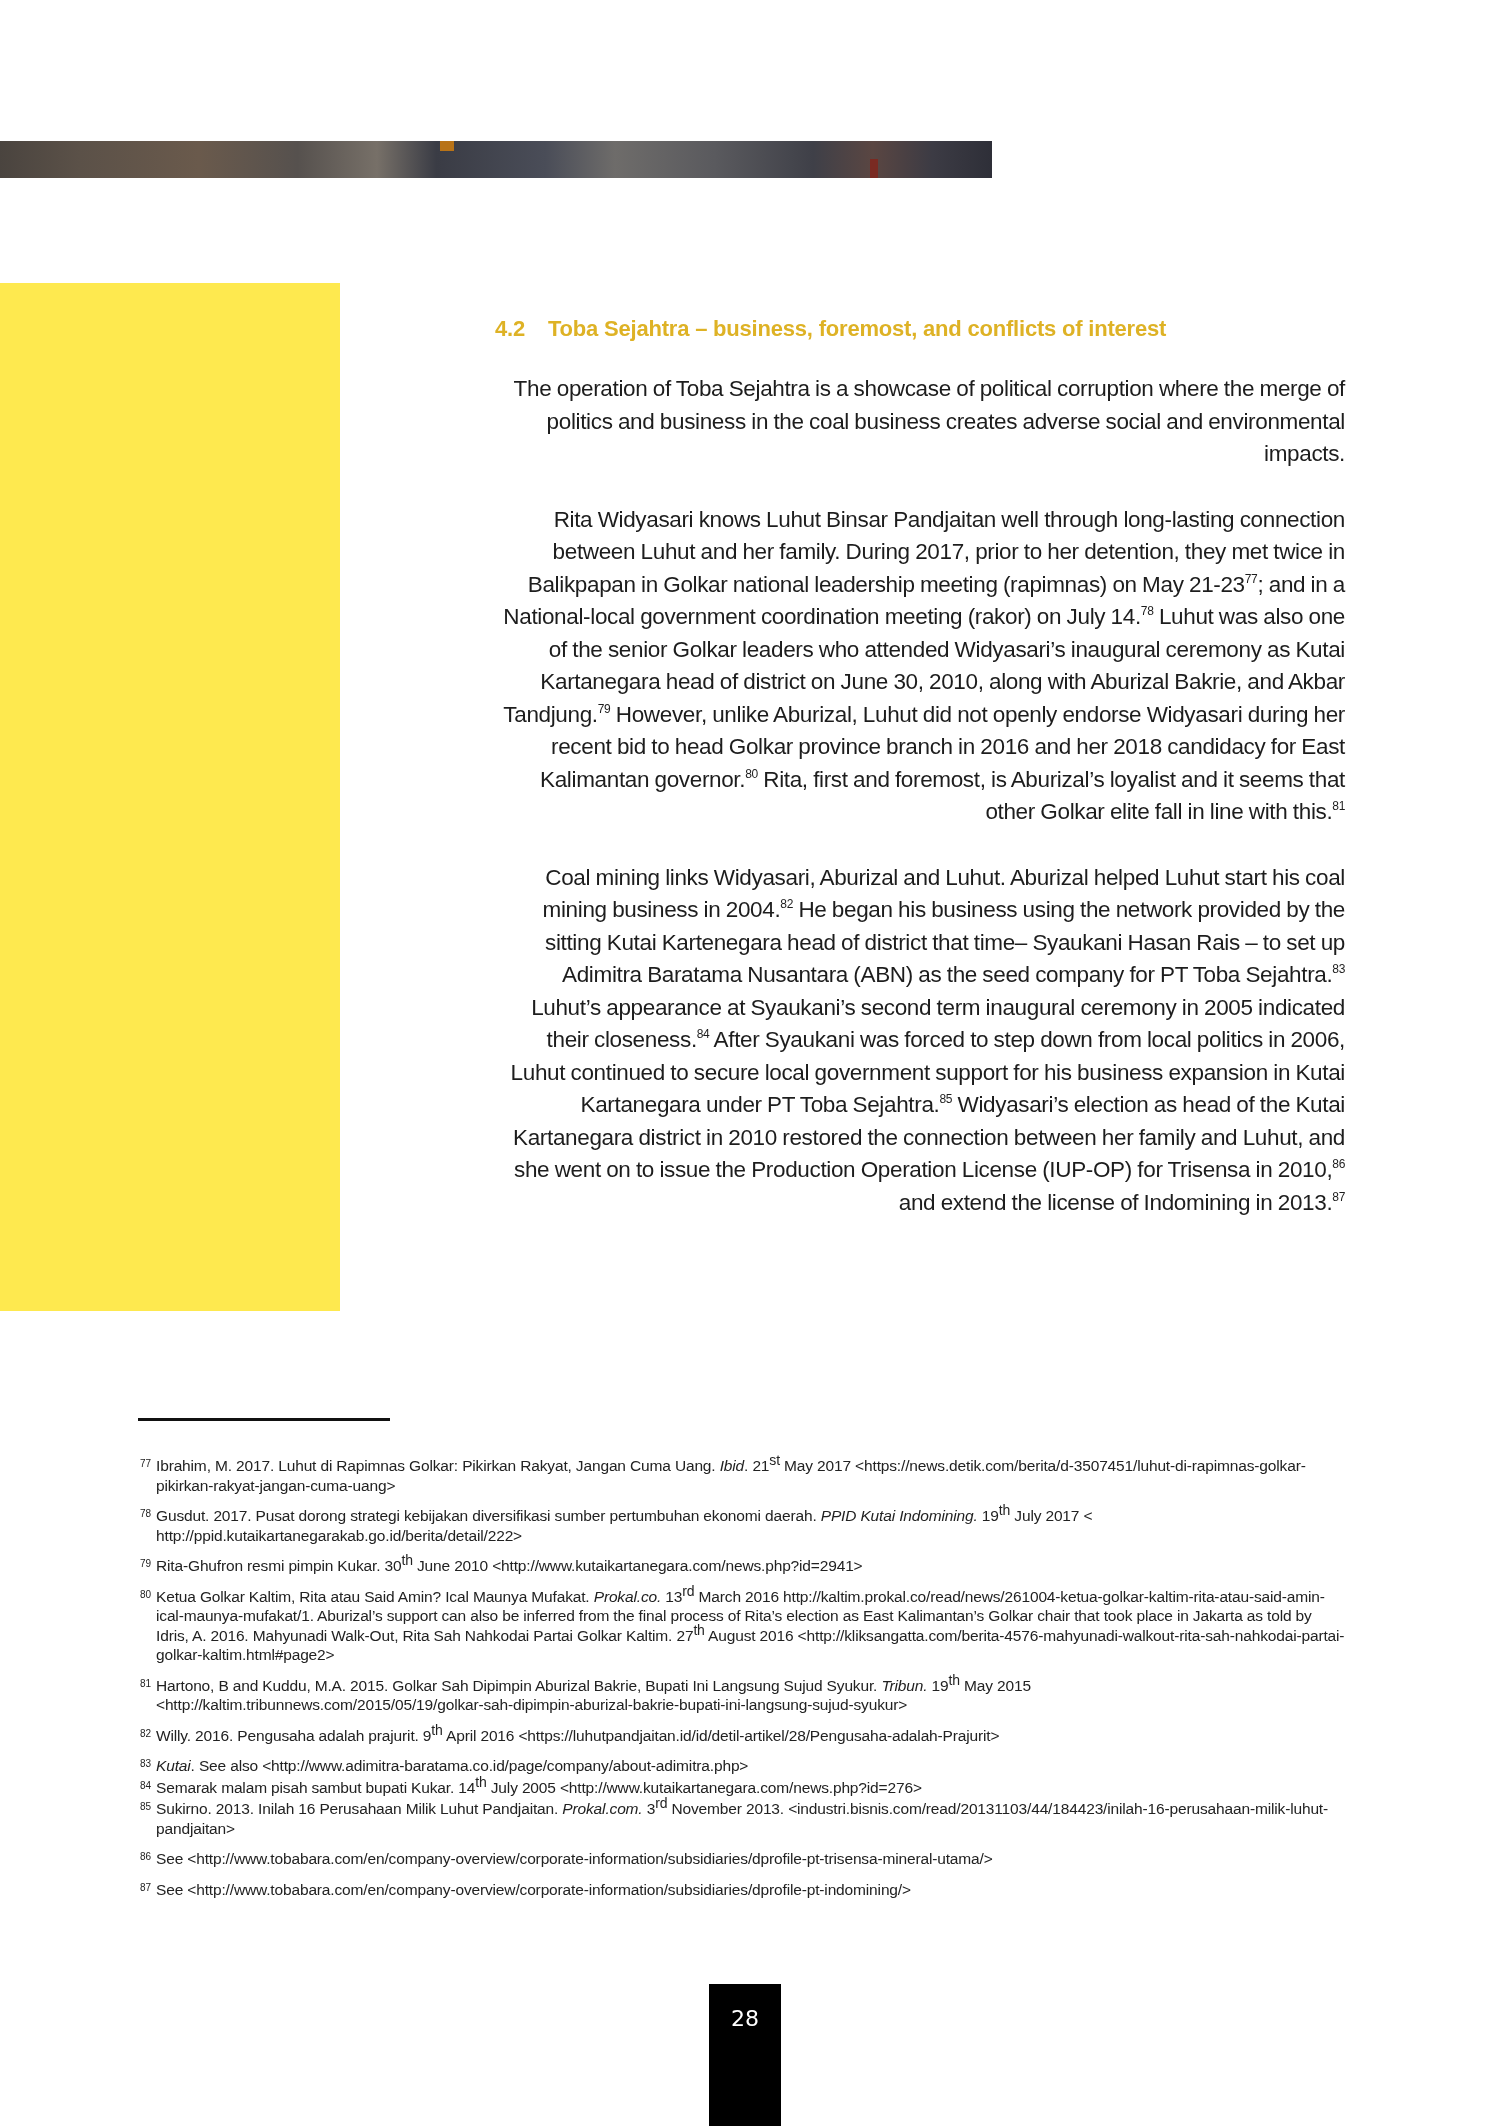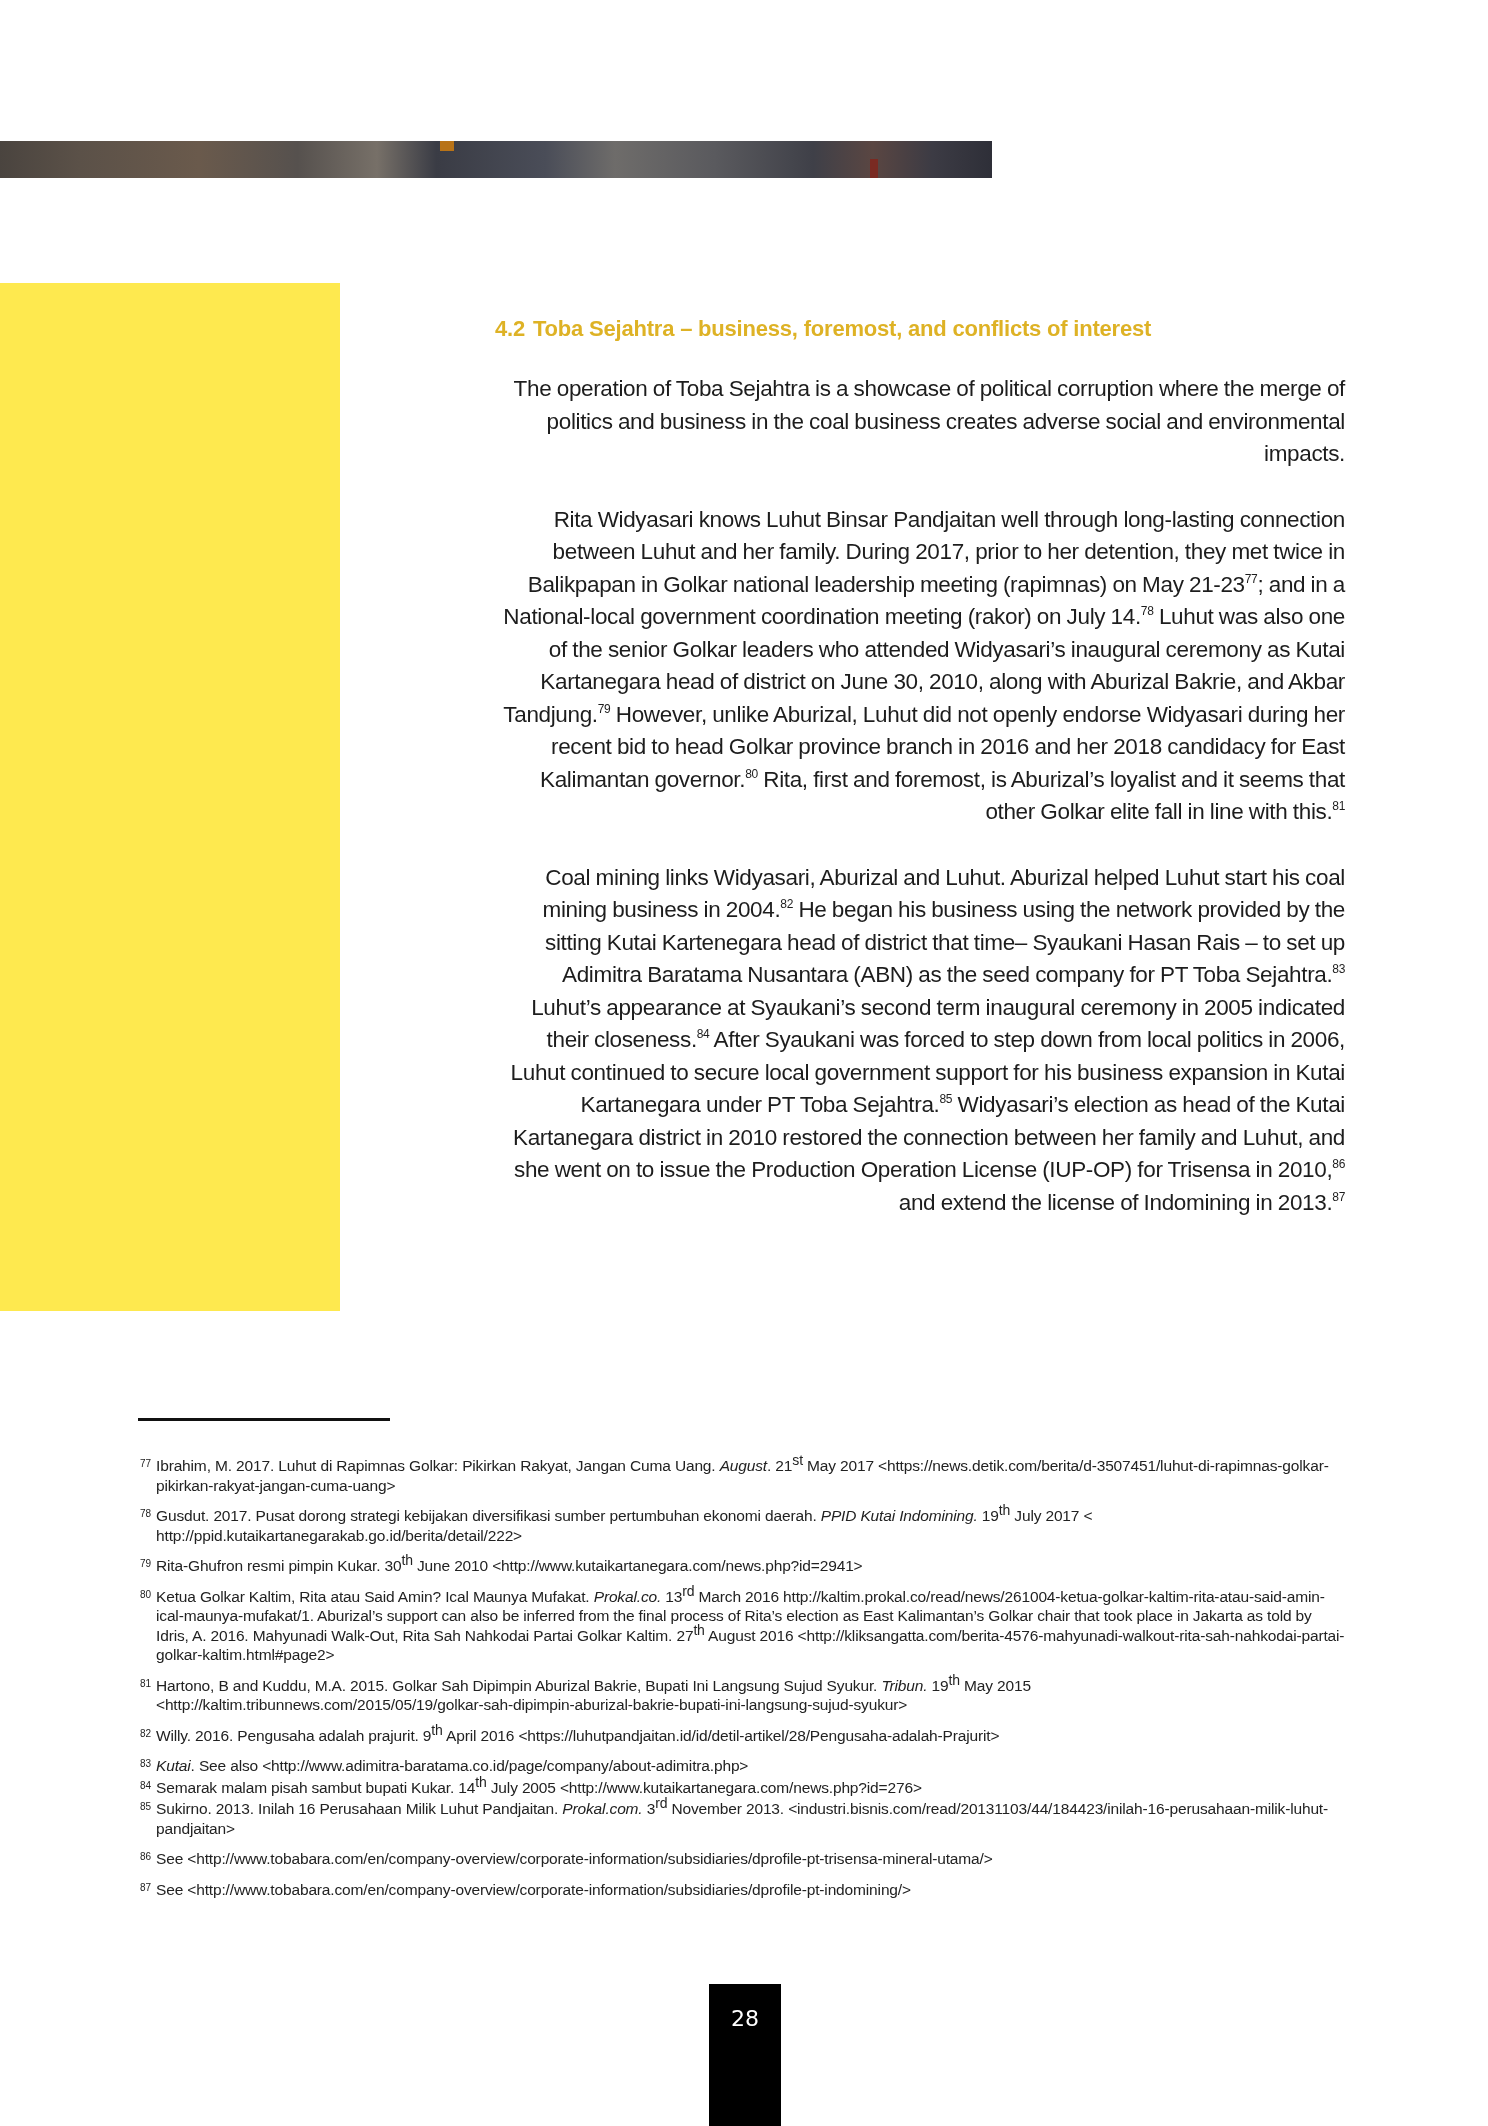--- a/index.html
+++ b/index.html
@@ -27,21 +27,21 @@
     position: absolute; left: 0; top: 283px; width: 340px; height: 1028px;
     background: #fee94f;
   }
   .content {
     position: absolute; left: 495px; top: 313px; width: 850px;
   }
   .heading {
     margin: 0 0 28px 0; font-size: 22px; font-weight: bold; color: #deb225;
     line-height: 32px; letter-spacing: -0.2px;
   }
-  .heading .num { margin-right: 8px; }
+  .heading .num { margin-right: 23px; }
   .para {
     margin: 0 0 33px 0; font-size: 22.5px; line-height: 32.5px; color: #1d1d1d;
     letter-spacing: -0.35px; word-spacing: -0.5px; text-align: right;
   }
   sup { font-size: 12px; line-height: 0; vertical-align: 9px; }
   .fn-rule {
     position: absolute; left: 138px; top: 1418px; width: 252px; height: 3px;
     background: #111;
   }
   .footnotes {
@@ -74,21 +74,21 @@
     <span class="num">4.2</span><span>Toba Sejahtra – business, foremost, and conflicts of interest</span>
   </h2>
   <p class="para">The operation of Toba Sejahtra is a showcase of political corruption where the merge of politics and business in the coal business creates adverse social and environmental impacts.</p>
   <p class="para">Rita Widyasari knows Luhut Binsar Pandjaitan well through long-lasting connection between Luhut and her family. During 2017, prior to her detention, they met twice in Balikpapan in Golkar national leadership meeting (rapimnas) on May 21-23<sup>77</sup>; and in a National-local government coordination meeting (rakor) on July 14.<sup>78</sup> Luhut was also one of the senior Golkar leaders who attended Widyasari’s inaugural ceremony as Kutai Kartanegara head of district on June 30, 2010, along with Aburizal Bakrie, and Akbar Tandjung.<sup>79</sup> However, unlike Aburizal, Luhut did not openly endorse Widyasari during her recent bid to head Golkar province branch in 2016 and her 2018 candidacy for East Kalimantan governor.<sup>80</sup> Rita, first and foremost, is Aburizal’s loyalist and it seems that other Golkar elite fall in line with this.<sup>81</sup></p>
   <p class="para">Coal mining links Widyasari, Aburizal and Luhut. Aburizal helped Luhut start his coal mining business in 2004.<sup>82</sup> He began his business using the network provided by the sitting Kutai Kartenegara head of district that time– Syaukani Hasan Rais – to set up Adimitra Baratama Nusantara (ABN) as the seed company for PT Toba Sejahtra.<sup>83</sup> Luhut’s appearance at Syaukani’s second term inaugural ceremony in 2005 indicated their closeness.<sup>84</sup> After Syaukani was forced to step down from local politics in 2006, Luhut continued to secure local government support for his business expansion in Kutai Kartanegara under PT Toba Sejahtra.<sup>85</sup> Widyasari’s election as head of the Kutai Kartanegara district in 2010 restored the connection between her family and Luhut, and she went on to issue the Production Operation License (IUP-OP) for Trisensa in 2010,<sup>86</sup> and extend the license of Indomining in 2013.<sup>87</sup></p>
 </div>
 
 <div class="fn-rule"></div>
 
 <div class="footnotes" id="footnotes">
-    <div class="fn"><span class="fn-num">77</span>Ibrahim, M. 2017. Luhut di Rapimnas Golkar: Pikirkan Rakyat, Jangan Cuma Uang. <em>August</em>. 21<sup>st</sup> May 2017 &lt;https://news.detik.com/berita/d-3507451/luhut-di-rapimnas-golkar-pikirkan-rakyat-jangan-cuma-uang&gt;</div>
+    <div class="fn"><span class="fn-num">77</span>Ibrahim, M. 2017. Luhut di Rapimnas Golkar: Pikirkan Rakyat, Jangan Cuma Uang. <em>Ibid</em>. 21<sup>st</sup> May 2017 &lt;https://news.detik.com/berita/d-3507451/luhut-di-rapimnas-golkar-pikirkan-rakyat-jangan-cuma-uang&gt;</div>
     <div class="fn"><span class="fn-num">78</span>Gusdut. 2017. Pusat dorong strategi kebijakan diversifikasi sumber pertumbuhan ekonomi daerah. <em>PPID Kutai Indomining.</em>  19<sup>th</sup> July 2017 &lt; http://ppid.kutaikartanegarakab.go.id/berita/detail/222&gt;</div>
     <div class="fn"><span class="fn-num">79</span>Rita-Ghufron resmi pimpin Kukar. 30<sup>th</sup> June 2010 &lt;http://www.kutaikartanegara.com/news.php?id=2941&gt;</div>
     <div class="fn"><span class="fn-num">80</span>Ketua Golkar Kaltim, Rita atau Said Amin? Ical Maunya Mufakat. <em>Prokal.co.</em> 13<sup>rd</sup> March 2016 http://kaltim.prokal.co/read/news/261004-ketua-golkar-kaltim-rita-atau-said-amin-ical-maunya-mufakat/1. Aburizal’s support can also be inferred from the final process of Rita’s election as East Kalimantan’s Golkar chair that took place in Jakarta as told by Idris, A. 2016. Mahyunadi Walk-Out, Rita Sah Nahkodai Partai Golkar Kaltim. 27<sup>th</sup> August 2016 &lt;http://kliksangatta.com/berita-4576-mahyunadi-walkout-rita-sah-nahkodai-partai-golkar-kaltim.html#page2&gt;</div>
     <div class="fn"><span class="fn-num">81</span>Hartono, B and Kuddu, M.A. 2015. Golkar Sah Dipimpin Aburizal Bakrie, Bupati Ini Langsung Sujud Syukur. <em>Tribun.</em> 19<sup>th</sup> May 2015 &lt;http://kaltim.tribunnews.com/2015/05/19/golkar-sah-dipimpin-aburizal-bakrie-bupati-ini-langsung-sujud-syukur&gt;</div>
     <div class="fn"><span class="fn-num">82</span>Willy. 2016. Pengusaha adalah prajurit. 9<sup>th</sup> April 2016 &lt;https://luhutpandjaitan.id/id/detil-artikel/28/Pengusaha-adalah-Prajurit&gt;</div>
     <div class="fn tight"><span class="fn-num">83</span><em>Kutai</em>. See also &lt;http://www.adimitra-baratama.co.id/page/company/about-adimitra.php&gt;</div>
     <div class="fn tight"><span class="fn-num">84</span>Semarak malam pisah sambut bupati Kukar. 14<sup>th</sup> July 2005 &lt;http://www.kutaikartanegara.com/news.php?id=276&gt;</div>
     <div class="fn"><span class="fn-num">85</span>Sukirno. 2013. Inilah 16 Perusahaan Milik Luhut Pandjaitan. <em>Prokal.com.</em> 3<sup>rd</sup> November 2013. &lt;industri.bisnis.com/read/20131103/44/184423/inilah-16-perusahaan-milik-luhut-pandjaitan&gt;</div>
     <div class="fn"><span class="fn-num">86</span>See &lt;http://www.tobabara.com/en/company-overview/corporate-information/subsidiaries/dprofile-pt-trisensa-mineral-utama/&gt;</div>
     <div class="fn"><span class="fn-num">87</span>See &lt;http://www.tobabara.com/en/company-overview/corporate-information/subsidiaries/dprofile-pt-indomining/&gt;</div>

